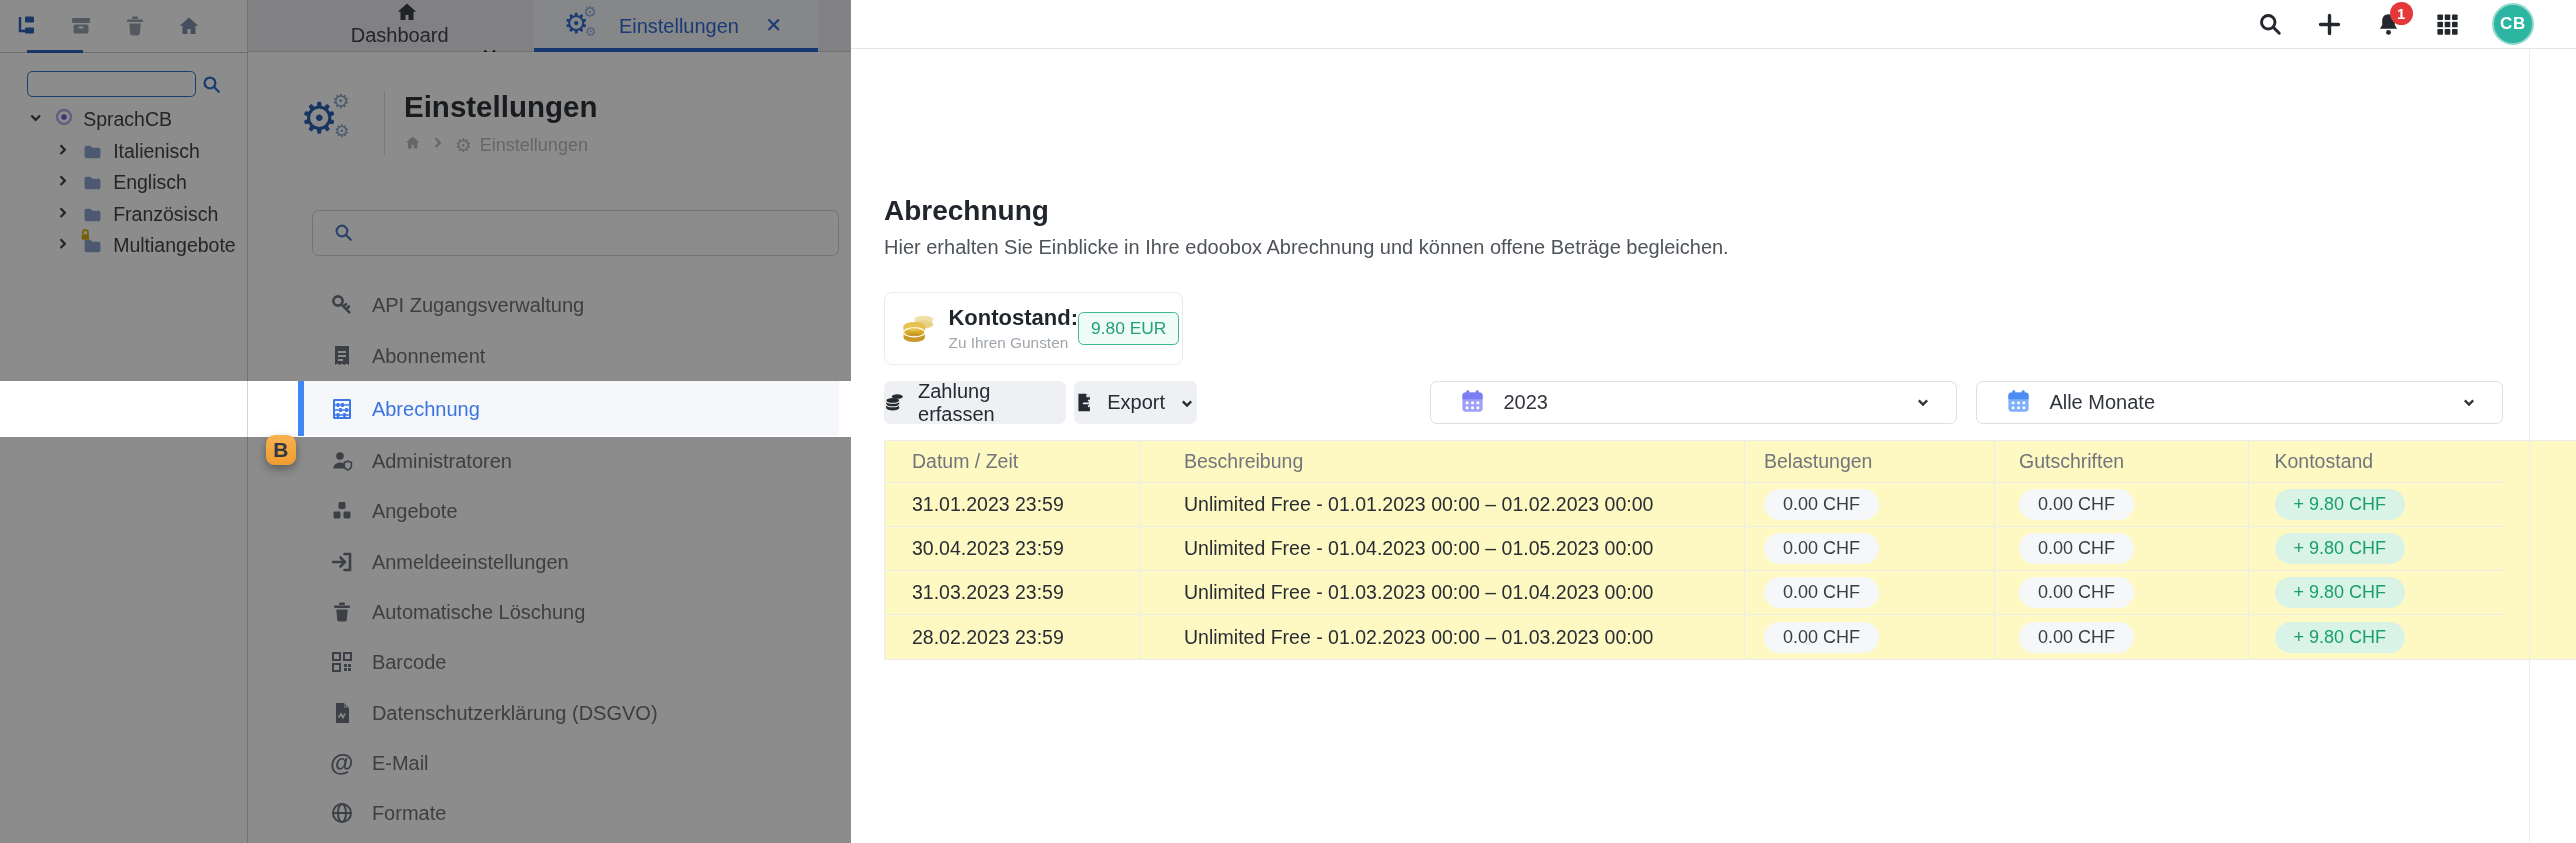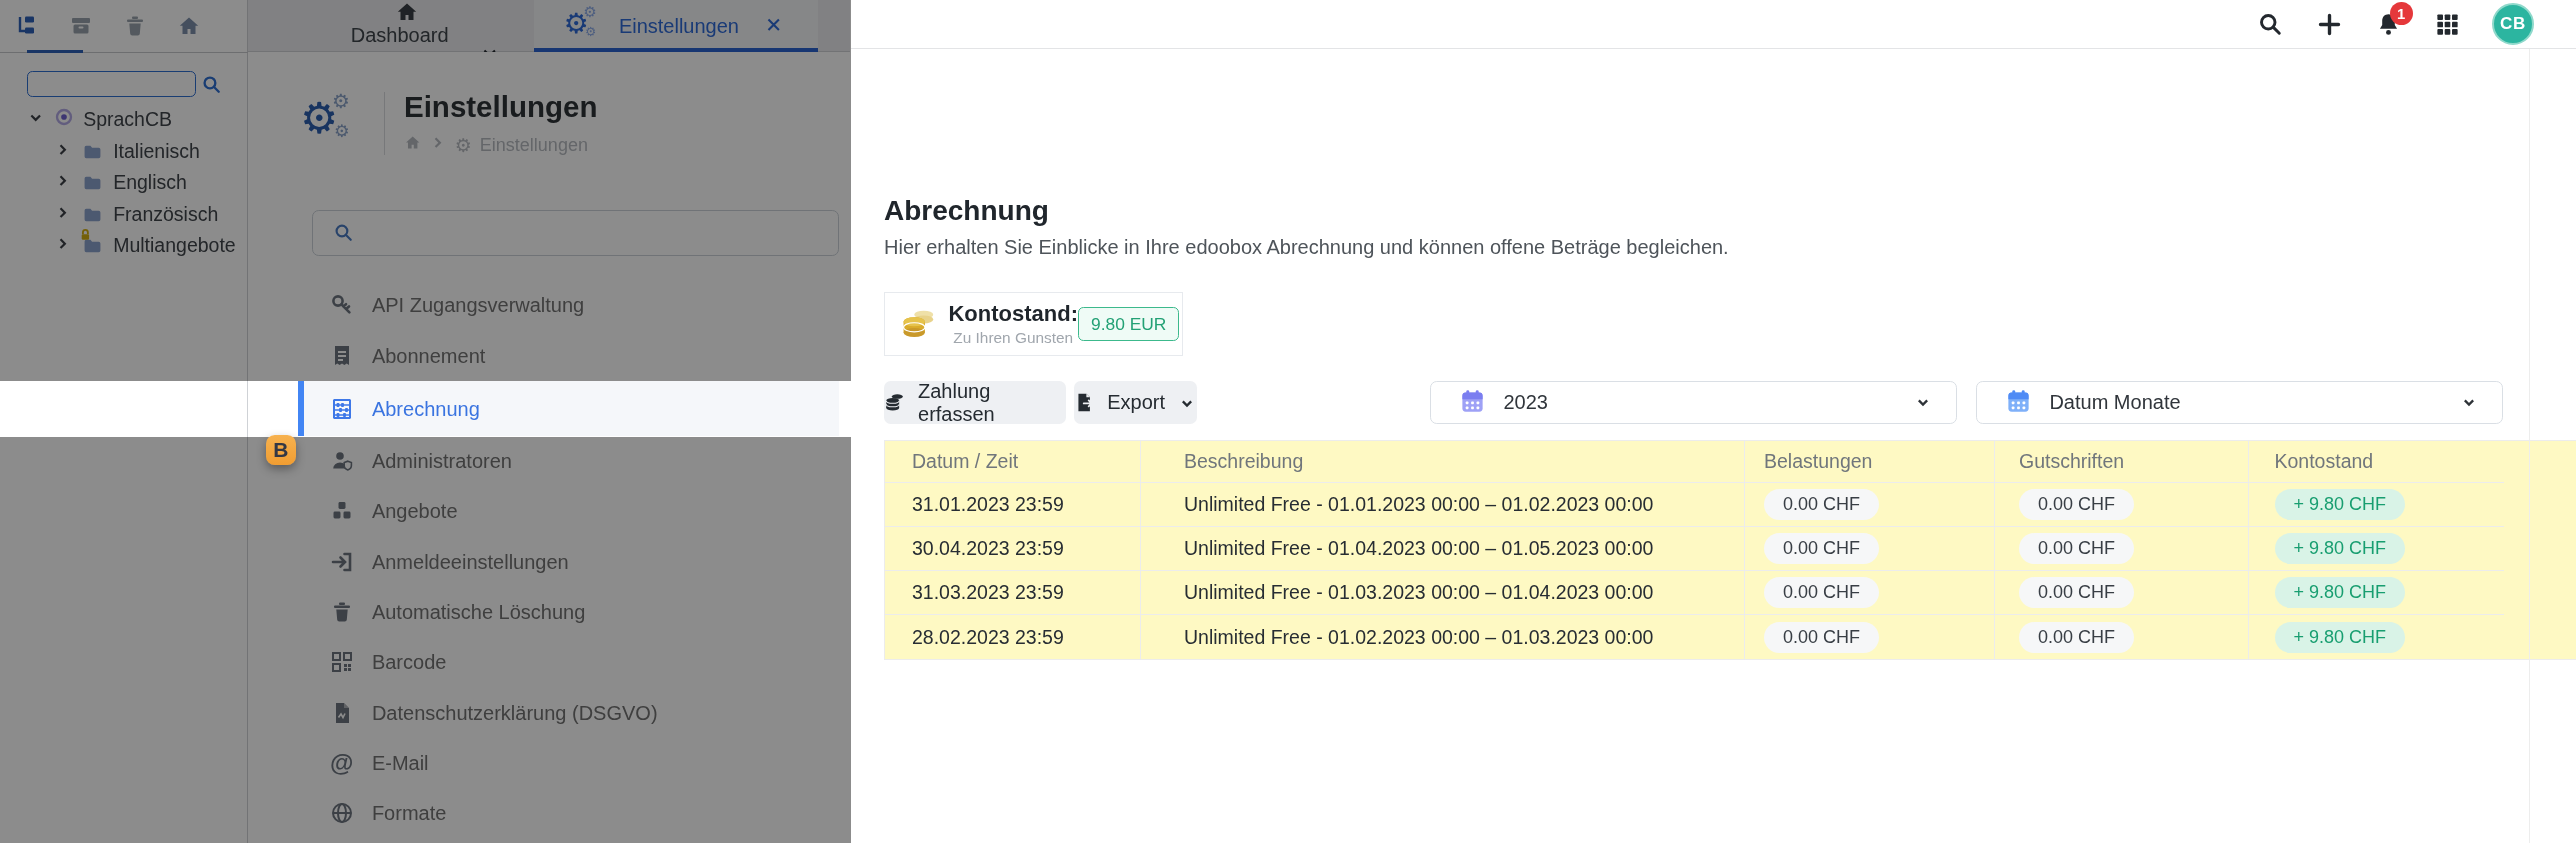--- a/index.html
+++ b/index.html
@@ -60,21 +60,21 @@
   
   #topbar{left:851px;top:0;width:1725px;height:49px;background:#fff;border-bottom:0.7px solid #e3e4e6;box-sizing:border-box;display:flex;align-items:center;justify-content:flex-end;gap:31px;padding-right:42px;}
   .topbar-icon{position:relative;width:28px;height:28px;color:#23282e;display:flex;align-items:center;justify-content:center;}
   .topbar-icon svg{width:27px;height:27px;}
   #notif-badge{position:absolute;top:-8px;right:-10.7px;min-width:23px;height:23px;border-radius:11.4px;background:#e5383b;color:#fff;font-size:14.8px;display:flex;align-items:center;justify-content:center;font-weight:600;}
   #avatar{width:38px;height:38px;border-radius:50%;background:#2cb5a0;border:2.7px solid #8fd9cb;box-sizing:content-box;color:#fff;font-size:17px;font-weight:700;display:flex;align-items:center;justify-content:center;letter-spacing:0.7px;}
 
   
   #billing-title{left:884px;top:195px;font-size:28px;font-weight:600;color:#20262c;}
   #billing-subtitle{left:884px;top:236px;font-size:20px;color:#4e545a;}
-  #balance-card{left:884px;top:292px;width:299px;height:64px;border:1.3px solid #e7eaee;border-radius:0;box-sizing:border-box;display:flex;align-items:center;background:#fff;text-align:center;}
+  #balance-card{left:884px;top:292px;width:299px;height:73px;border:1.3px solid #e7eaee;border-radius:8px;box-sizing:border-box;display:flex;align-items:center;background:#fff;}
   #balance-card .coins{margin-left:14.8px;}
   #balance-texts{margin-left:10.7px;}
   #balance-label{font-size:22px;font-weight:700;color:#1f252b;}
   #balance-sublabel{font-size:15.4px;color:#a0a6ad;margin-top:2.7px;}
   #balance-badge{margin-left:auto;margin-right:13.4px;border:1.3px solid #3cb98c;background:#effbf6;color:#23a175;font-size:17.4px;padding:5.4px 12px;border-radius:5.4px;white-space:nowrap;}
   .btn{position:absolute;top:381px;height:43px;background:#eef0f3;border-radius:6.7px;display:flex;align-items:center;justify-content:center;gap:12px;font-size:20px;color:#252b31;font-weight:500;box-sizing:border-box;}
   #btn-payment{left:884px;width:182px;}
   #btn-export{left:1074px;width:123px;}
   .btn svg{width:23px;height:23px;}
   .select{position:absolute;top:381px;height:43px;background:#fff;border:1.3px solid #dadfe5;border-radius:6.7px;box-sizing:border-box;display:flex;align-items:center;}
@@ -488,21 +488,21 @@
           <rect x="14.9" y="2" width="2.6" height="4" rx="1.2" fill="#4f8bf5"></rect>
           <g fill="#fff">
             <rect x="6" y="12" width="2.4" height="2.4" rx="0.6"></rect>
             <rect x="10.8" y="12" width="2.4" height="2.4" rx="0.6"></rect>
             <rect x="15.6" y="12" width="2.4" height="2.4" rx="0.6"></rect>
             <rect x="6" y="16.4" width="2.4" height="2.4" rx="0.6"></rect>
             <rect x="10.8" y="16.4" width="2.4" height="2.4" rx="0.6"></rect>
             <rect x="15.6" y="16.4" width="2.4" height="2.4" rx="0.6"></rect>
           </g>
         </svg></span>
-    <span class="sel-label">Datum Monate</span>
+    <span class="sel-label">Alle Monate</span>
     <span class="caret"><svg viewBox="0 0 24 24" fill="none" stroke="#2e3338" stroke-width="2.8">
           <path d="m7 10 5 5 5-5"></path>
         </svg></span>
   </div>
 
   <div id="billing-table" class="abs">
     <div class="th c0">Datum / Zeit</div>
     <div class="th c1">Beschreibung</div>
     <div class="th c2">Belastungen</div>
     <div class="th c3">Gutschriften</div>

